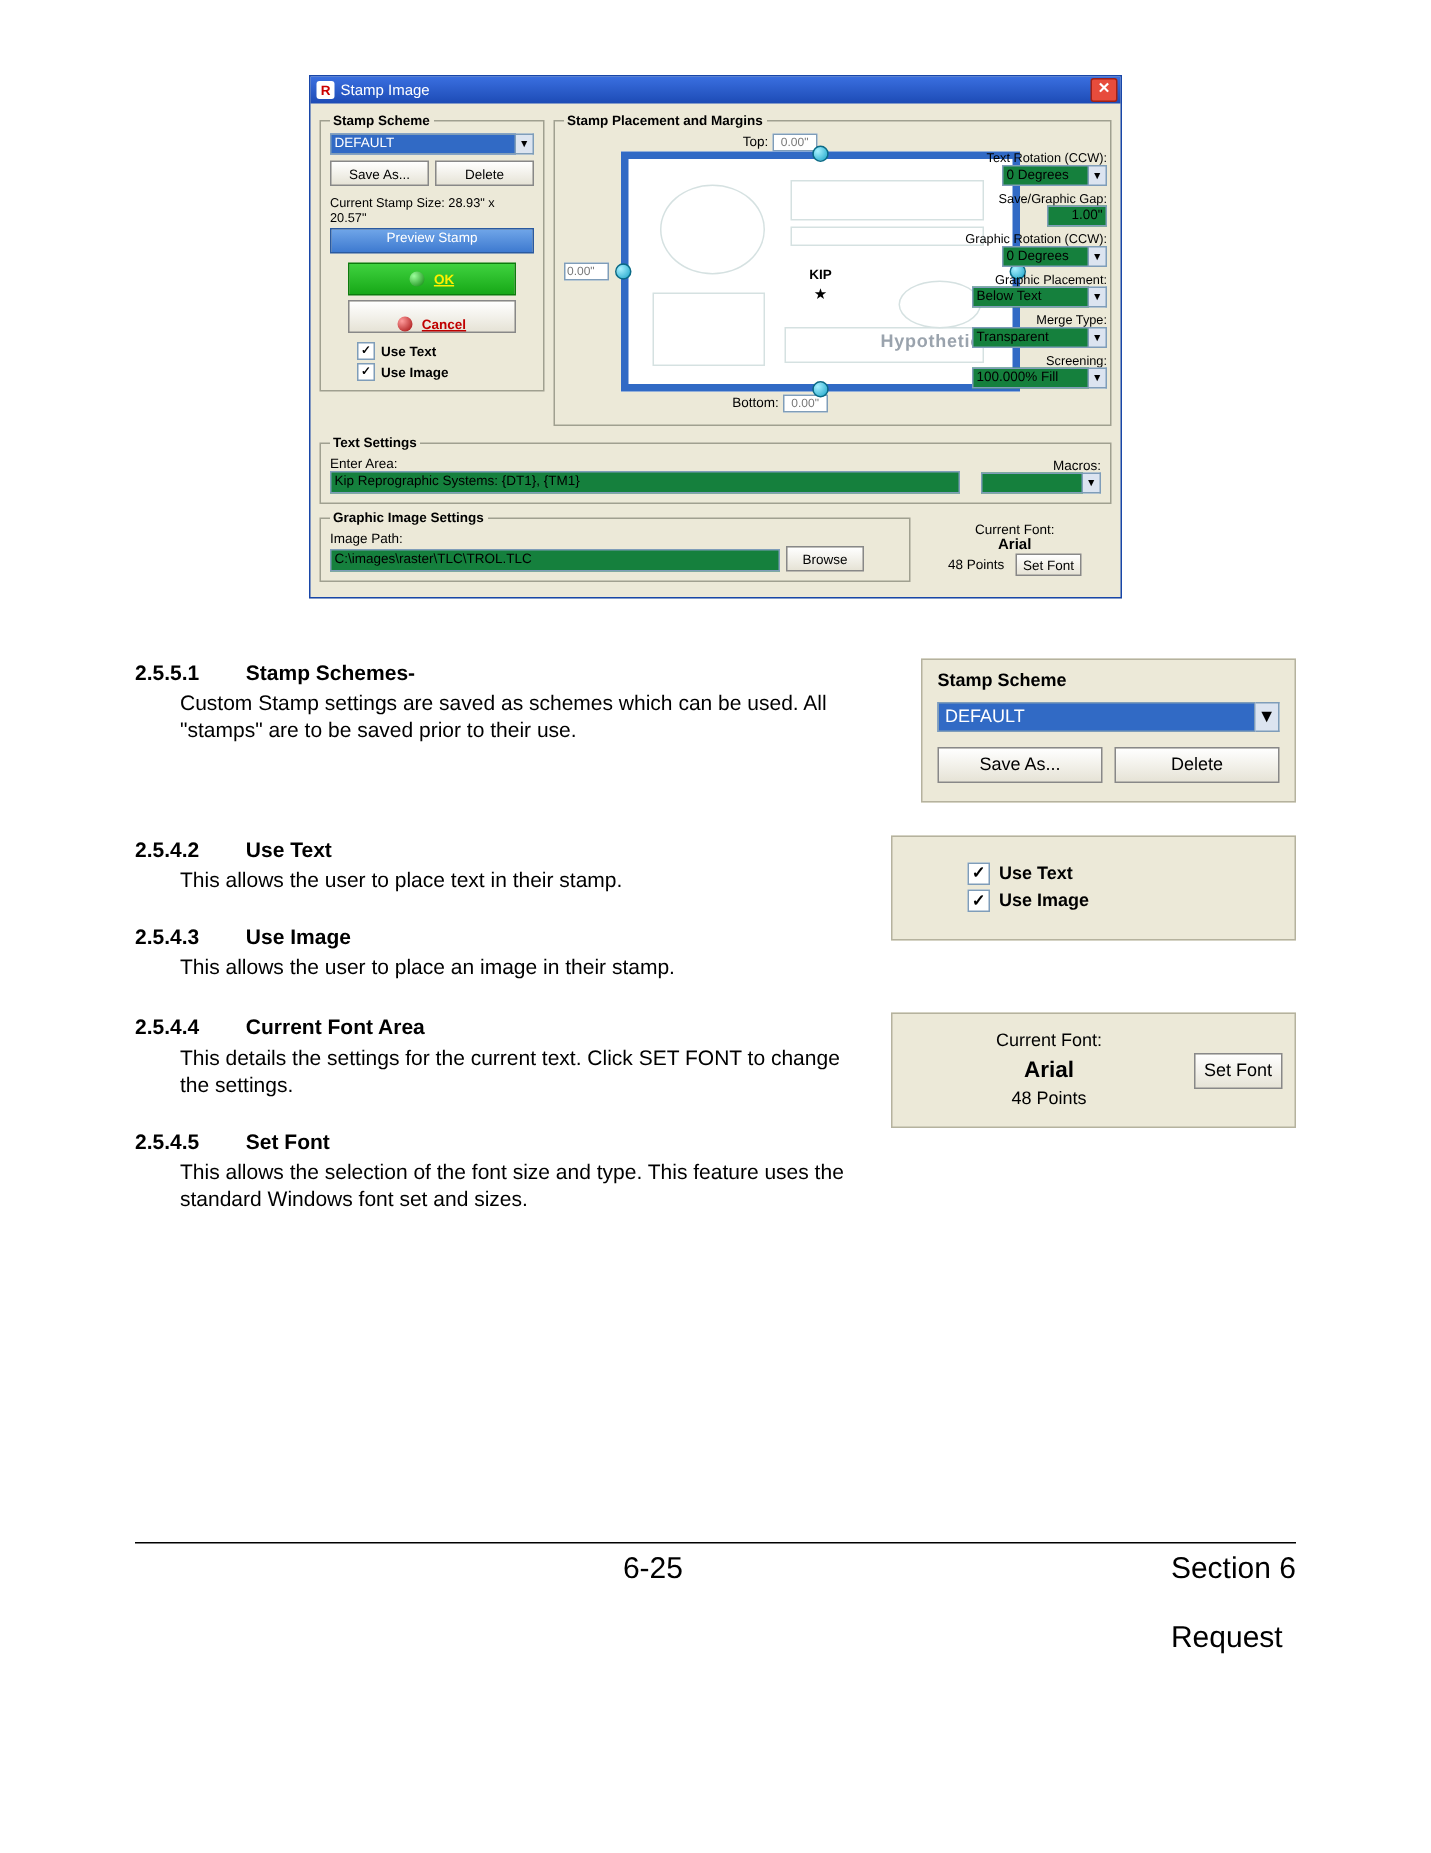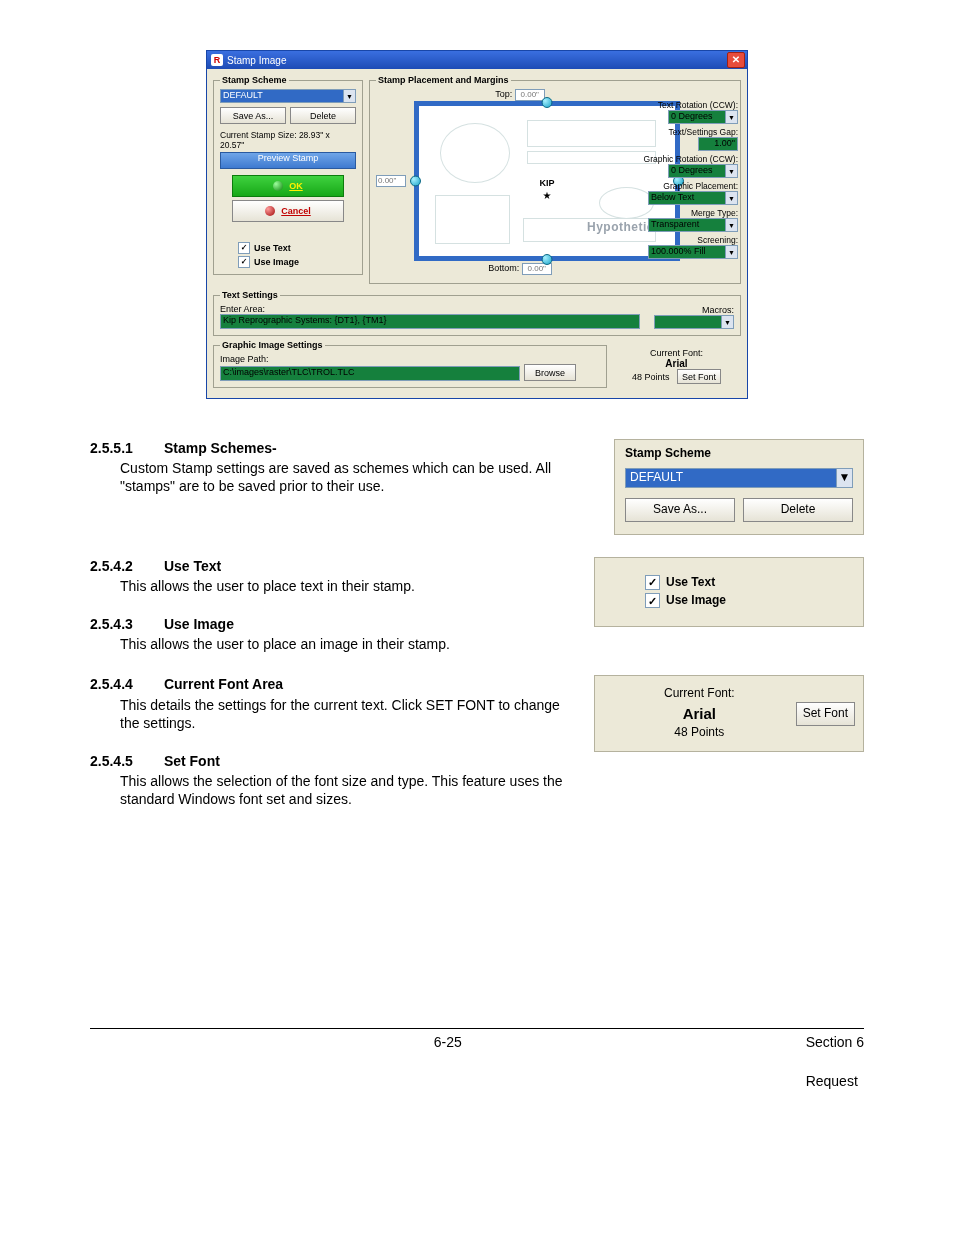--- a/index.html
+++ b/index.html
@@ -77,24 +77,24 @@
     border:1px solid #2a5aa0; background:linear-gradient(#6fa5e8,#3e7ad0);
     color:#fff;
   }
   .ok-btn {
     width:110px; height:20px; margin:6px auto 3px auto;
     background:linear-gradient(#3fd23f,#17a817); color:#fff000; font-weight:bold;
     border:1px solid #0c7c0c; display:flex; align-items:center; justify-content:center;
     gap:6px; text-decoration:underline;
   }
   .cancel-btn {
-    width:110px; height:20px; margin:0 auto 20px auto;
+    width:110px; height:20px; margin:0 auto 6px auto;
     border:1px solid #888; background:linear-gradient(#fff,#e6e3d6);
     color:#c00000; font-weight:bold; text-decoration:underline;
-    display:flex; align-items:center; justify-content:center; gap:6px;
+    display:flex; align-items:flex-end; justify-content:center; gap:6px;
   }
   .dot-g { width:10px;height:10px;border-radius:50%;background:radial-gradient(circle at 30% 30%,#9cff9c,#0a800a); }
   .dot-r { width:10px;height:10px;border-radius:50%;background:radial-gradient(circle at 30% 30%,#ff9c9c,#a00808); }
   .chk-row { display:flex; align-items:center; gap:4px; margin:2px 0 0 18px; font-weight:bold; font-size:9px; }
   .chk { width:10px; height:10px; border:1px solid #7f9db9; background:#fff;
          display:flex; align-items:center; justify-content:center; font-size:8px; line-height:1;}
   
   .margin-lbl { text-align:center; font-size:9px; }
   .preview-wrap { position:relative; }
   .preview-border {
@@ -179,21 +179,21 @@
   .panel.font .info .cf { font-size:12px; }
   .panel.font .info .fn { font-weight:bold; font-size:15px; margin-top:2px;}
   .panel.font .info .pt { font-size:12px; margin-top:2px;}
   .panel.font .sf {
     height:22px; border:1px solid #888; background:linear-gradient(#fff,#e6e3d6);
     font-size:12px; padding:0 6px; display:flex; align-items:center;
   }
 
   .footer {
     border-top:1px solid #000; margin-top:220px; padding-top:4px;
-    display:flex; justify-content:space-between; font-size:14px;
+    display:flex; justify-content:space-between; font-size:20px;
   }
   .footer .mid { flex:1; text-align:center; }
   .footer .right { display:flex; gap:20px;flex-direction:column; }
 </style>
 </head>
 <body>
 
 <div class="page">
 
   <div class="dialog">
@@ -274,21 +274,21 @@
                 <span class="handle" style="left:-9px;top:50%;transform:translateY(-50%);"></span>
                 <span class="handle" style="right:-9px;top:50%;transform:translateY(-50%);"></span>
               </div>
 
               <div class="right-opts">
                 <div class="lbl">Text Rotation (CCW):</div>
                 <div class="dd-row">
                   <div class="win-select" style="width:58px;">0 Degrees</div>
                   <div class="dd-btn">▼</div>
                 </div>
-                <div class="lbl">Text/Settings Gap:</div>
+                <div class="lbl">Save/Graphic Gap:</div>
                 <div class="dd-row">
                     <div class="win-input" style="width:40px;text-align:right;margin-left:auto;">1.00"</div>
                   </div>
                 <div class="lbl">Graphic Rotation (CCW):</div>
                 <div class="dd-row">
                   <div class="win-select" style="width:58px;">0 Degrees</div>
                   <div class="dd-btn">▼</div>
                 </div>
                 <div class="lbl">Graphic Placement:</div>
                 <div class="dd-row">

